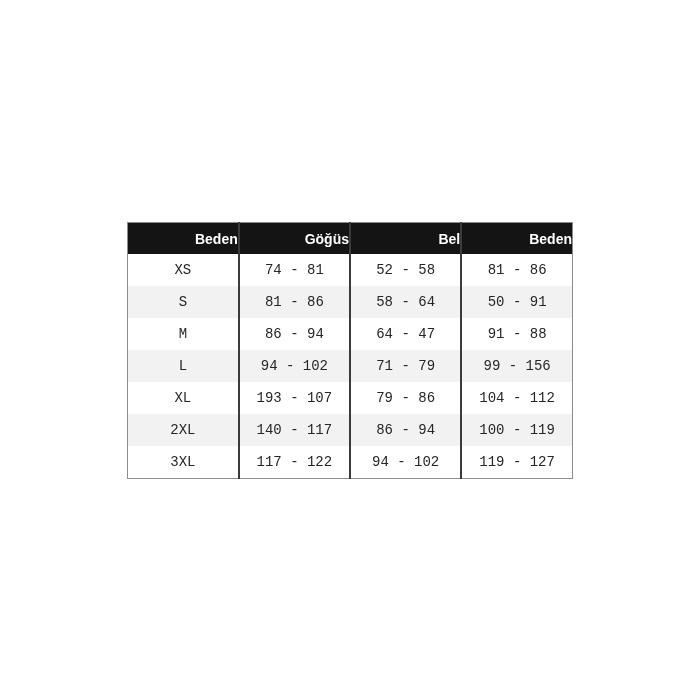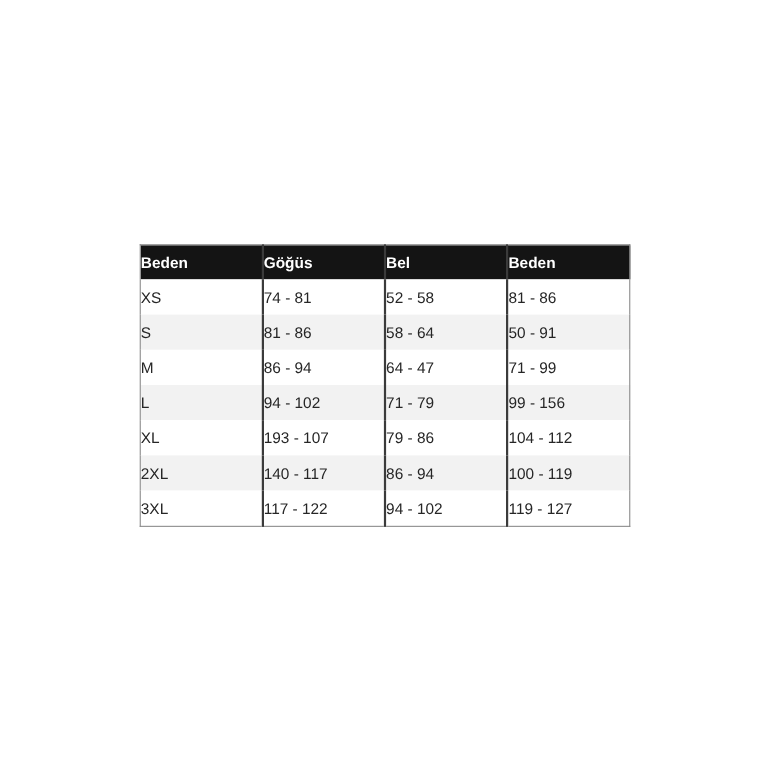--- a/index.html
+++ b/index.html
@@ -23,31 +23,32 @@
     border-collapse: collapse;
     table-layout: fixed;
     border: 1px solid #8c8c8c;
   }
   table.size-chart th {
     background: #141414;
     color: #ffffff;
     font-weight: 700;
     font-size: 14px;
     height: 31px;
-    text-align: left;
+    text-align: right;
     padding: 0;
     border-left: 2px solid #3b3b3b;
   }
   table.size-chart td {
     font-size: 14px;
     color: #262626;
     height: 32px;
-    text-align: left;
+    text-align: center;
     padding: 0;
     border-left: 2px solid #3b3b3b;
+    font-family: Liberation Mono, monospace;
   }
   table.size-chart th:first-child,
   table.size-chart td:first-child {
     border-left: none;
   }
   table.size-chart tbody tr:nth-child(even) {
     background: #f2f2f2;
   }
   table.size-chart tbody tr:nth-child(odd) {
     background: #ffffff;
@@ -76,21 +77,21 @@
         <tr>
           <td>S</td>
           <td>81 - 86</td>
           <td>58 - 64</td>
           <td>50 - 91</td>
         </tr>
         <tr>
           <td>M</td>
           <td>86 - 94</td>
           <td>64 - 47</td>
-          <td>71 - 99</td>
+          <td>91 - 88</td>
         </tr>
         <tr>
           <td>L</td>
           <td>94 - 102</td>
           <td>71 - 79</td>
           <td>99 - 156</td>
         </tr>
         <tr>
           <td>XL</td>
           <td>193 - 107</td>

